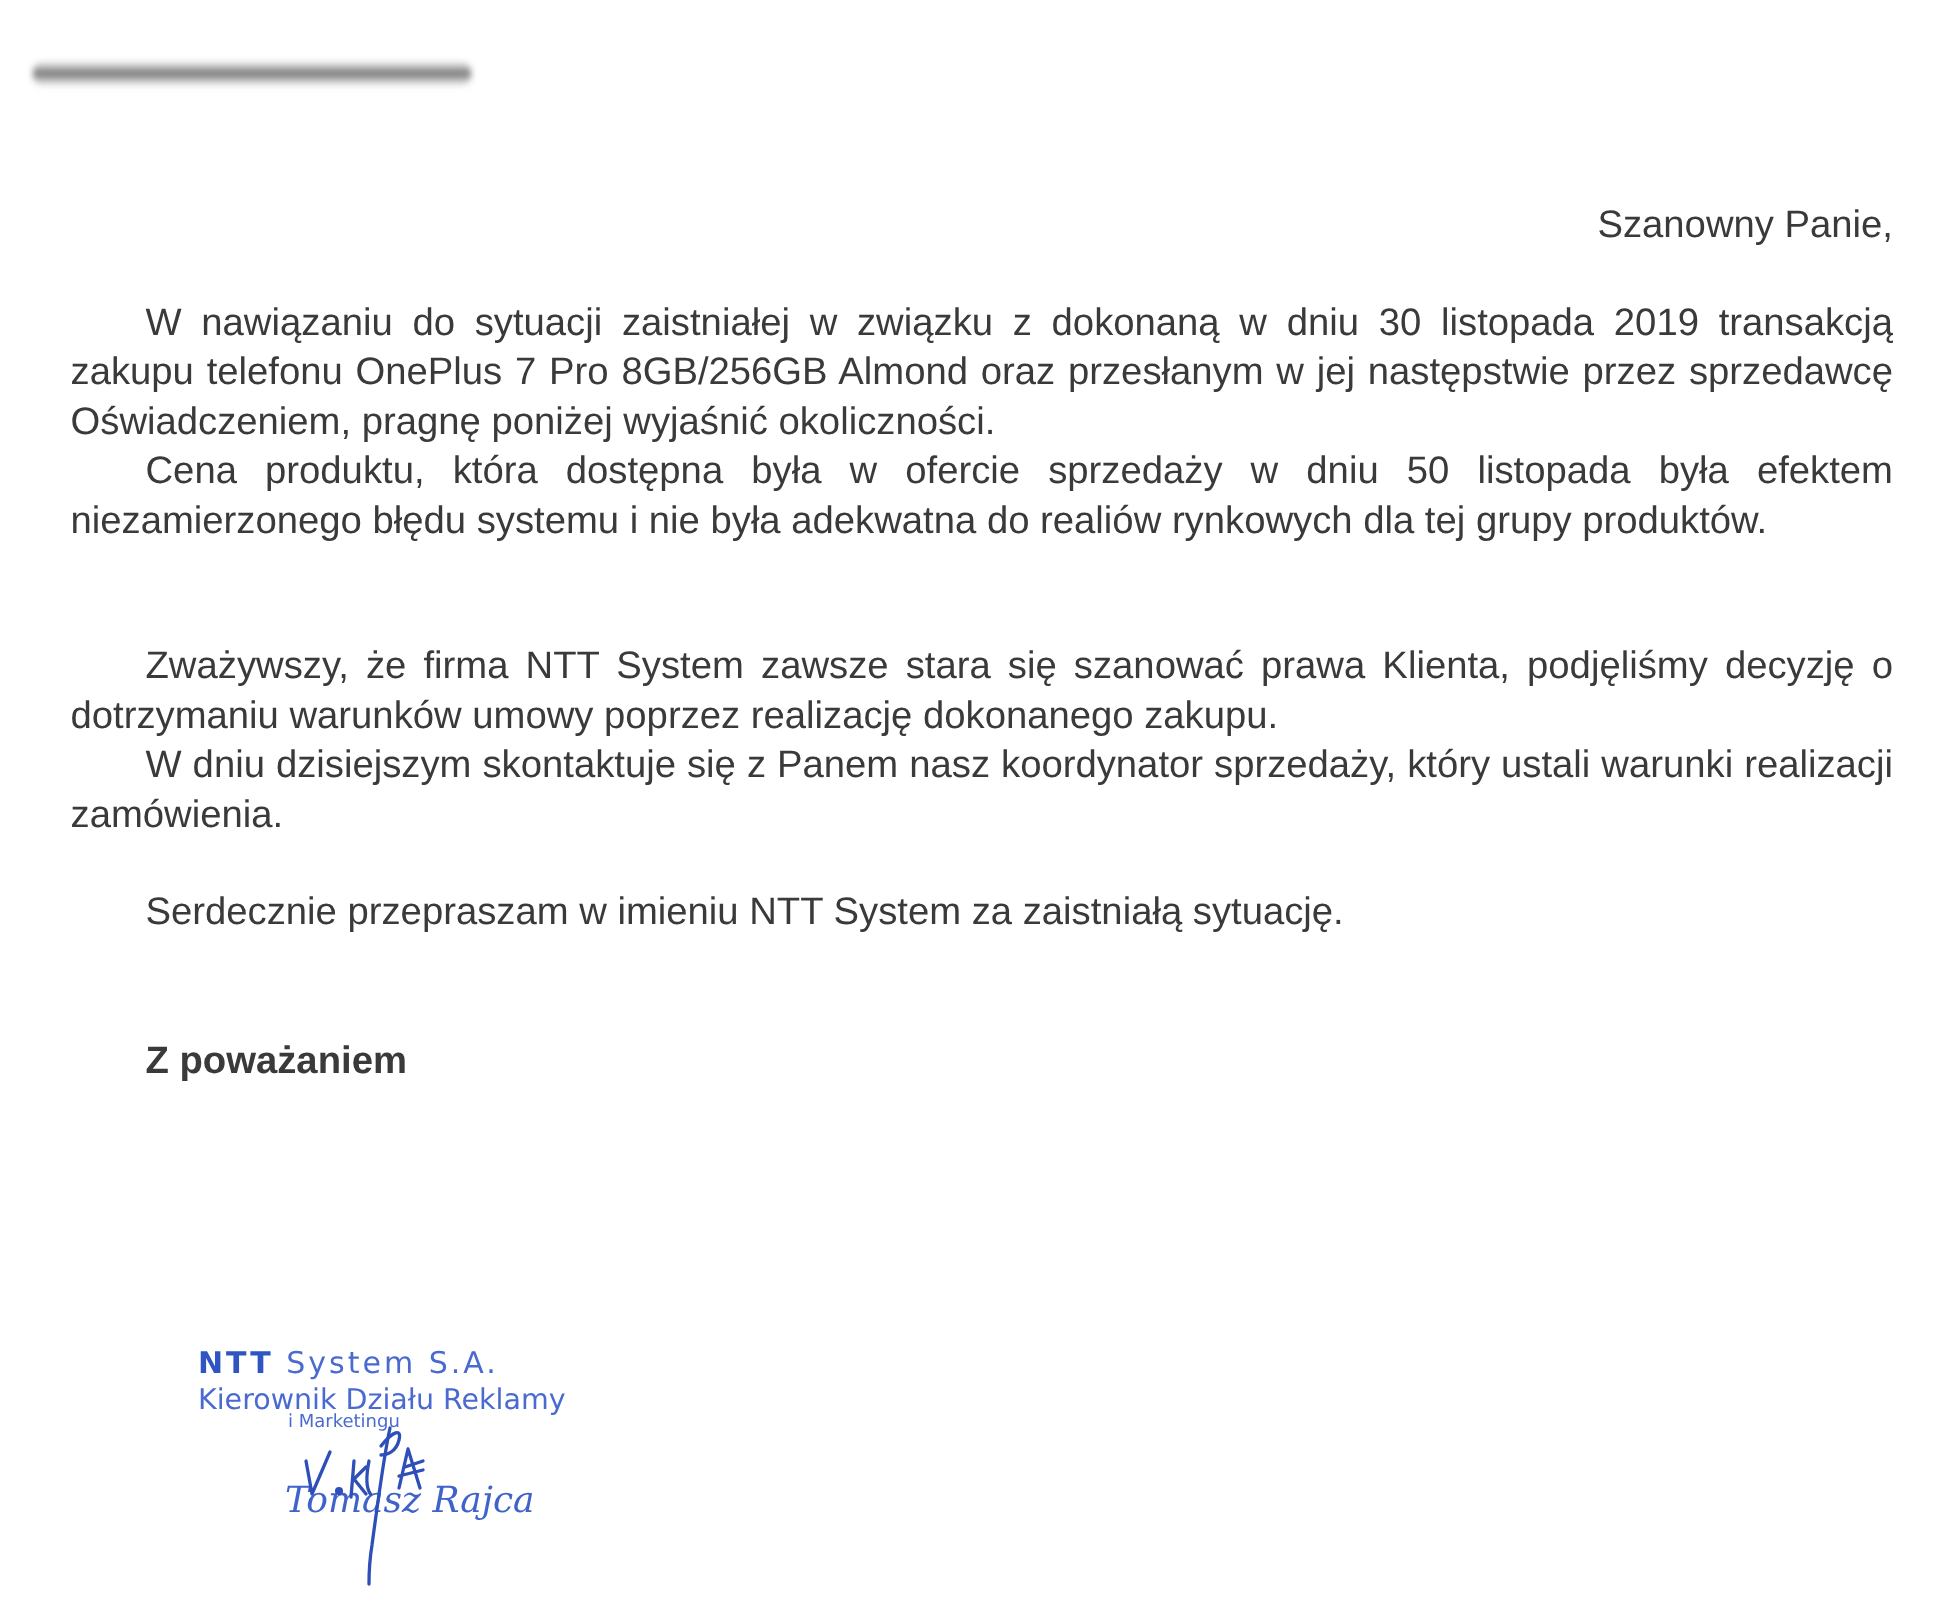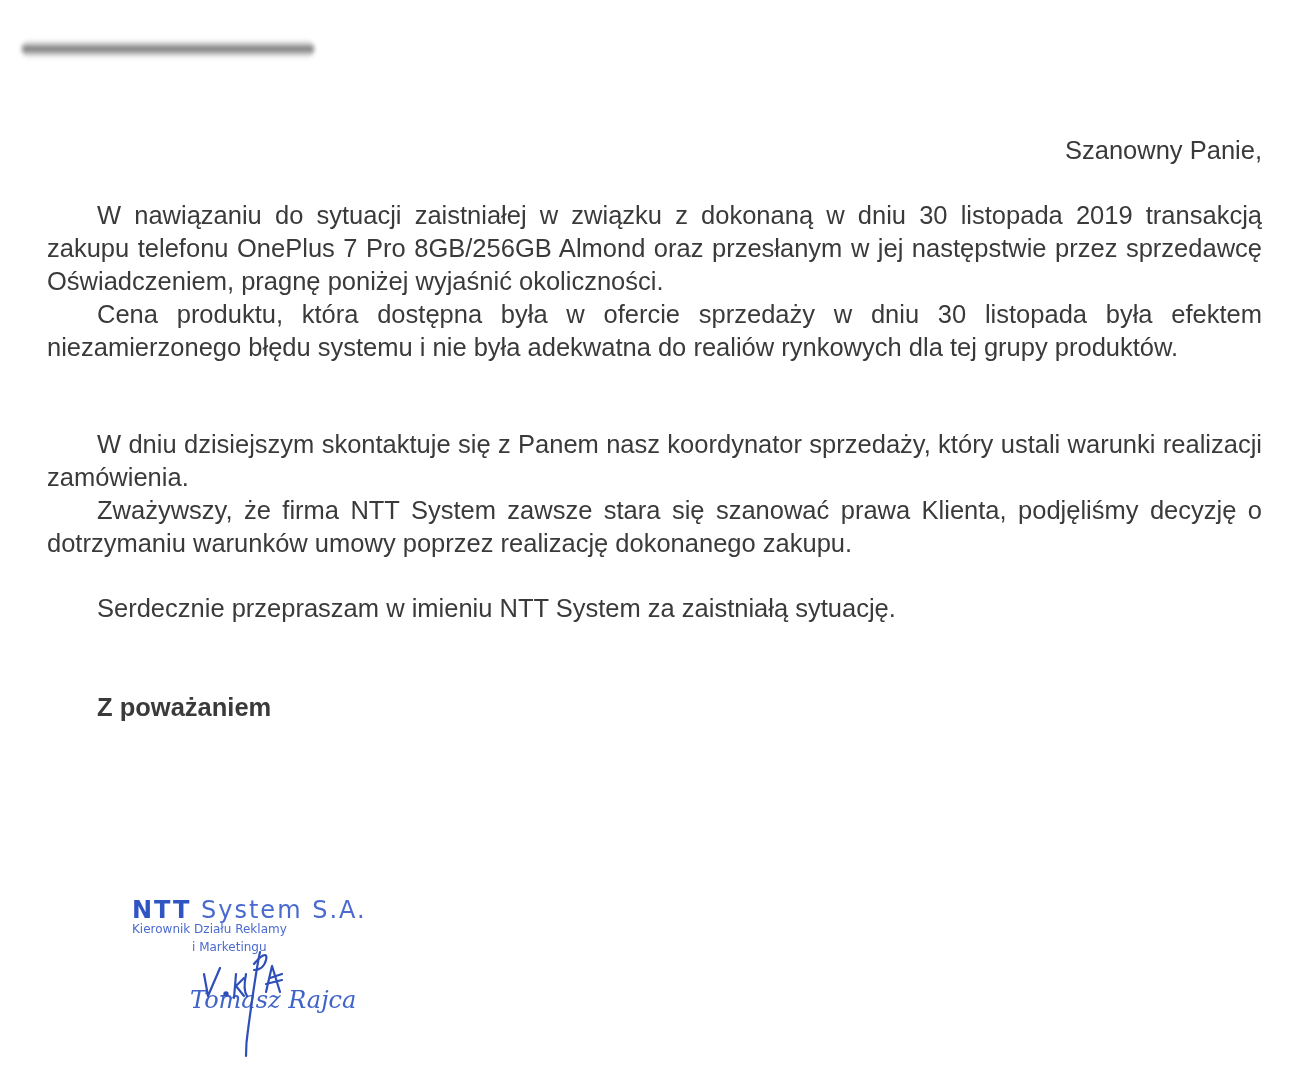--- a/index.html
+++ b/index.html
@@ -64,35 +64,35 @@
       top: 896px;
       width: 330px;
       height: 160px;
       color: #3f63c9;
     }
     .stamp .company {
       position: absolute;
       left: 4px;
       top: 0px;
       font-family: "DejaVu Sans", sans-serif;
-      font-size: 24px;
+      font-size: 20px;
       letter-spacing: 2px;
       color: #4a6ad0;
       white-space: nowrap;
     }
     .stamp .company .ntt {
       font-weight: bold;
       color: #2f55c2;
     }
     .stamp .role1 {
       position: absolute;
       left: 4px;
       top: 26px;
       font-family: "DejaVu Sans", sans-serif;
-      font-size: 12px;
+      font-size: 19px;
       color: #4a6ad0;
       white-space: nowrap;
     }
     .stamp .role2 {
       position: absolute;
       left: 64px;
       top: 44px;
       font-family: "DejaVu Sans", sans-serif;
       font-size: 12px;
       color: #4a6ad0;
@@ -118,29 +118,29 @@
   </style>
 </head>
 <body>
 
 <div class="redaction"></div>
 
 <div class="letter">
   <p class="salutation">Szanowny Panie,</p>
 
   <p class="para">W nawiązaniu do sytuacji zaistniałej w związku z dokonaną w dniu 30 listopada 2019 transakcją zakupu telefonu OnePlus 7 Pro 8GB/256GB Almond oraz przesłanym w jej następstwie przez sprzedawcę Oświadczeniem, pragnę poniżej wyjaśnić okoliczności.</p>
-  <p class="para">Cena produktu, która dostępna była w ofercie sprzedaży w dniu 30 listopada była efektem niezamierzonego błędu systemu i nie była adekwatna do realiów rynkowych dla tej grupy produktów.</p>
+  <p class="para">Cena produktu, która dostępna była w ofercie sprzedaży w dniu 50 listopada była efektem niezamierzonego błędu systemu i nie była adekwatna do realiów rynkowych dla tej grupy produktów.</p>
 
   <div class="gap"></div>
 
 
   <div class="gap"></div>
 
+  <p class="para">Zważywszy, że firma NTT System zawsze stara się szanować prawa Klienta, podjęliśmy decyzję o dotrzymaniu warunków umowy poprzez realizację dokonanego zakupu.</p>
   <p class="para">W dniu dzisiejszym skontaktuje się z Panem nasz koordynator sprzedaży, który ustali warunki realizacji zamówienia.</p>
-  <p class="para">Zważywszy, że firma NTT System zawsze stara się szanować prawa Klienta, podjęliśmy decyzję o dotrzymaniu warunków umowy poprzez realizację dokonanego zakupu.</p>
 
   <div class="gap"></div>
 
   <p class="closing-line">Serdecznie przepraszam w imieniu NTT System za zaistniałą sytuację.</p>
 
   <p class="closing" style="margin-top:66px;font-weight:bold;">Z poważaniem</p>
 </div>
 
 <div class="stamp">
   <div class="company"><span class="ntt">NTT</span><span> System S.A.</span></div>

